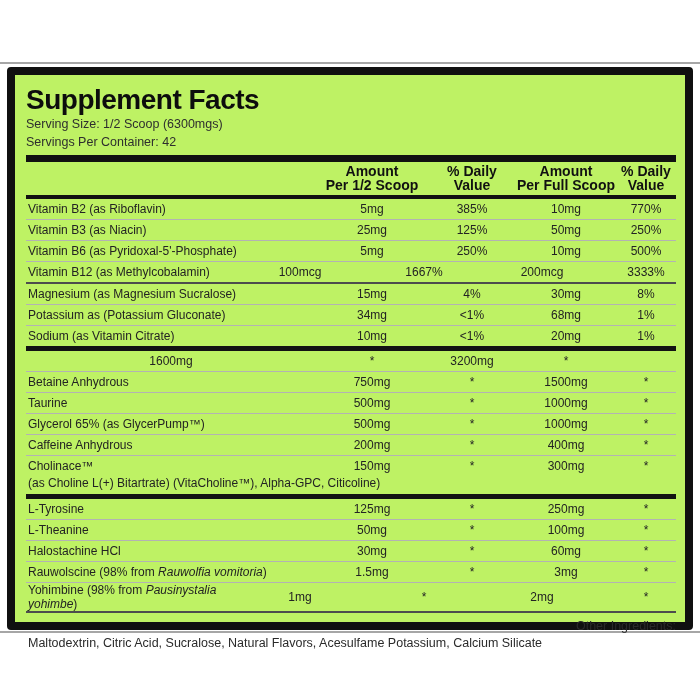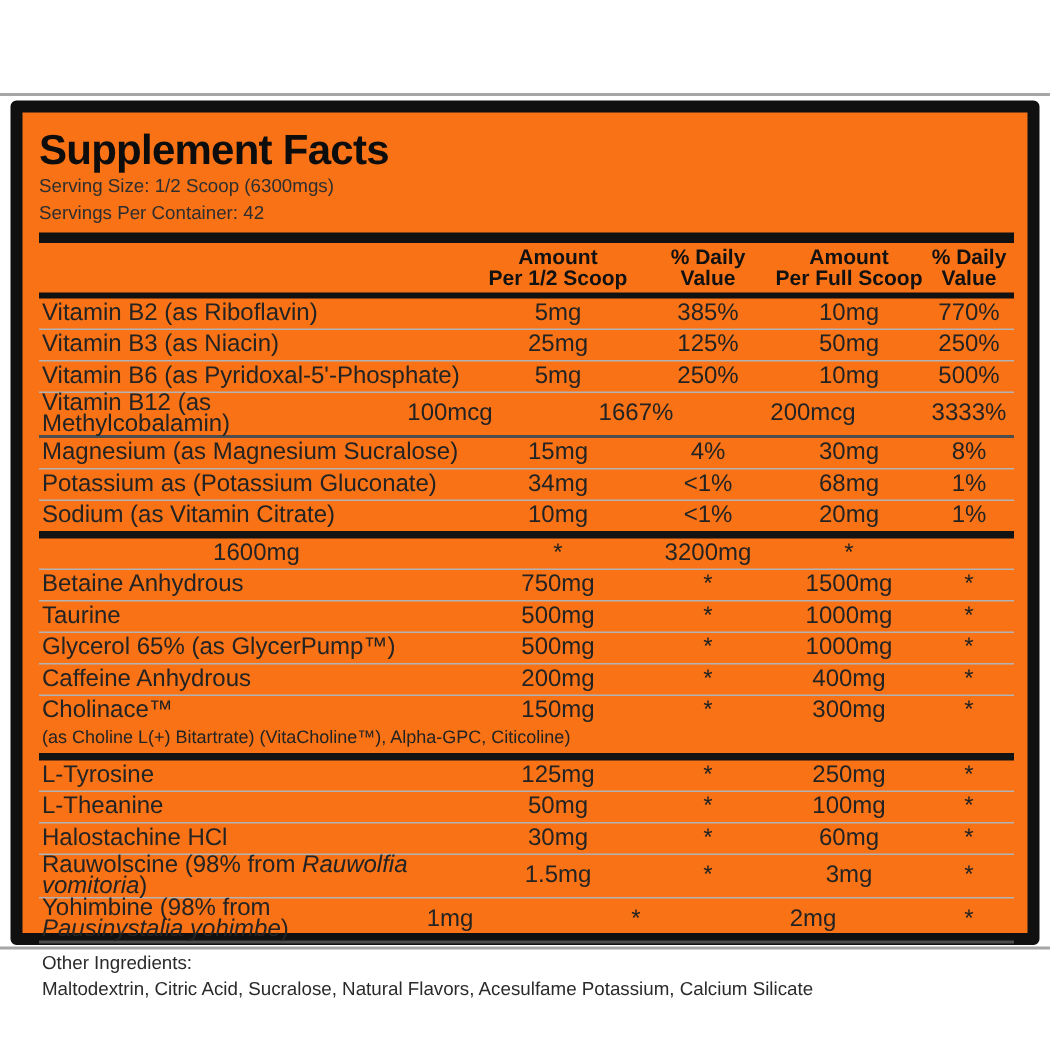--- a/index.html
+++ b/index.html
@@ -7,41 +7,41 @@
     width:700px;height:700px;position:relative;background:#ffffff;
     font-family:"Liberation Sans","DejaVu Sans",sans-serif;color:#1c1c1c;
     overflow:hidden;
   }
   .hrule{position:absolute;left:0;width:700px;height:2px;background:#a6a6a6;}
   .hrule.top{top:62px;}
   .hrule.bottom{top:631px;}
   .panel{
     position:absolute;left:7px;top:67px;width:686px;height:563px;
     box-sizing:border-box;border:8px solid #101010;border-radius:4px;
-    background:#f97316;padding:8px 9px 6px 11px;
+    background:#bef264;padding:8px 9px 6px 11px;
   }
   .title{
     font-size:28px;font-weight:bold;letter-spacing:-0.5px;color:#0d0d0d;
     line-height:30px;margin-top:2px;
   }
   .serving{font-size:12.5px;line-height:15.5px;color:#2e2e2e;margin-top:2px;}
   .thickbar{height:7px;background:#111;margin-top:5px;}
   .grid{display:grid;grid-template-columns:1fr 112px 88px 100px 60px;align-items:center;}
   .hdr-row{margin-top:3px;border-bottom:4px solid #111;padding-bottom:3px;}
   .hdr-cell{text-align:center;font-weight:bold;font-size:14px;line-height:13.5px;color:#111;}
-  .facts-row{min-height:20px;font-size:16px;line-height:14px;}
+  .facts-row{min-height:20px;font-size:12px;line-height:14px;}
   .cell.name{text-align:left;padding-left:2px;color:#232323;}
   .cell.val{text-align:center;color:#232323;}
   .sep-thin{border-bottom:1px solid #b3b3b3;}
   .sep-medium{border-bottom:2px solid #4d4d4d;gap:24px;}
   .sep-thick{border-bottom:5px solid #131313;}
   .sep-none{border-bottom:none;}
   .facts-subline{font-size:12px;line-height:15px;color:#232323;padding:0 0 3px 2px;}
   .other{margin-top:5px;font-size:12.5px;line-height:17px;color:#2a2a2a;padding-left:2px;}
-  .other .lbl{display:block;}
+  .other .lbl{display:block;text-align:right;}
   i{font-style:italic;}
 </style>
 </head>
 <body>
 
 <div class="hrule top"></div>
 <div class="hrule bottom"></div>
 
 <div class="panel">
   <div class="title">Supplement Facts</div>

